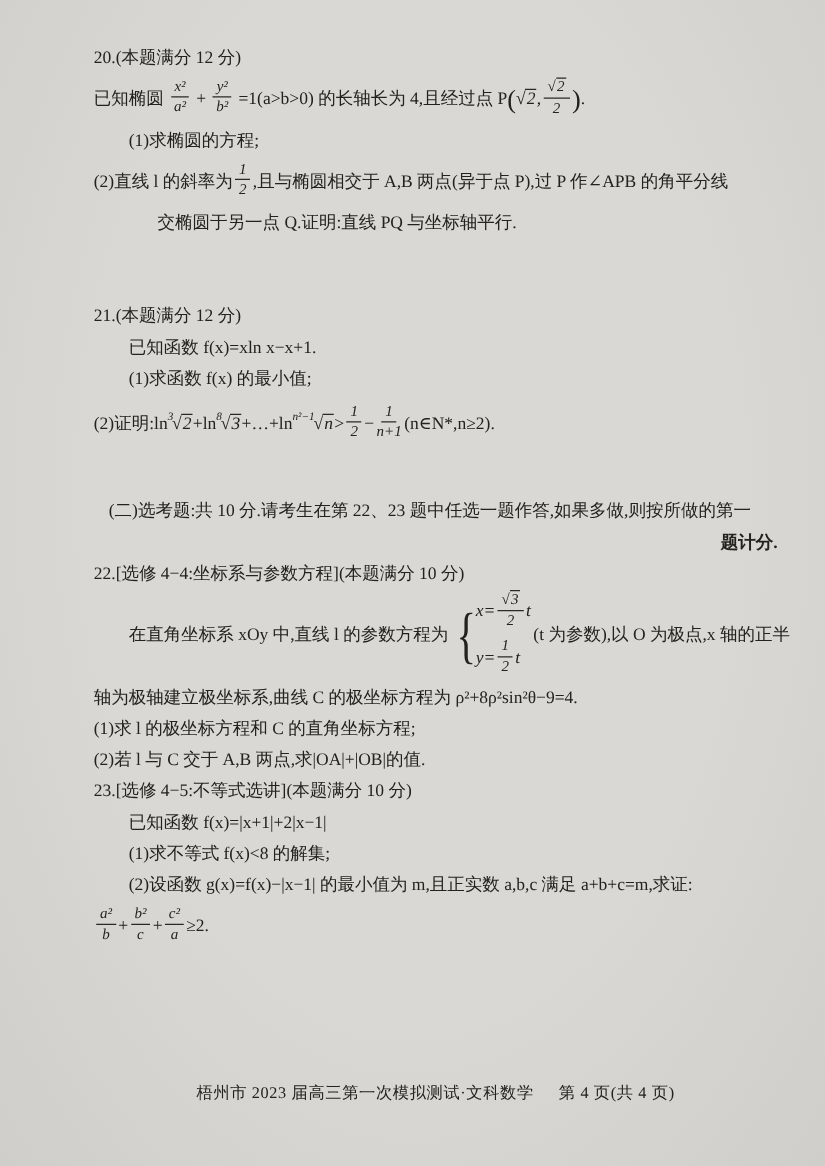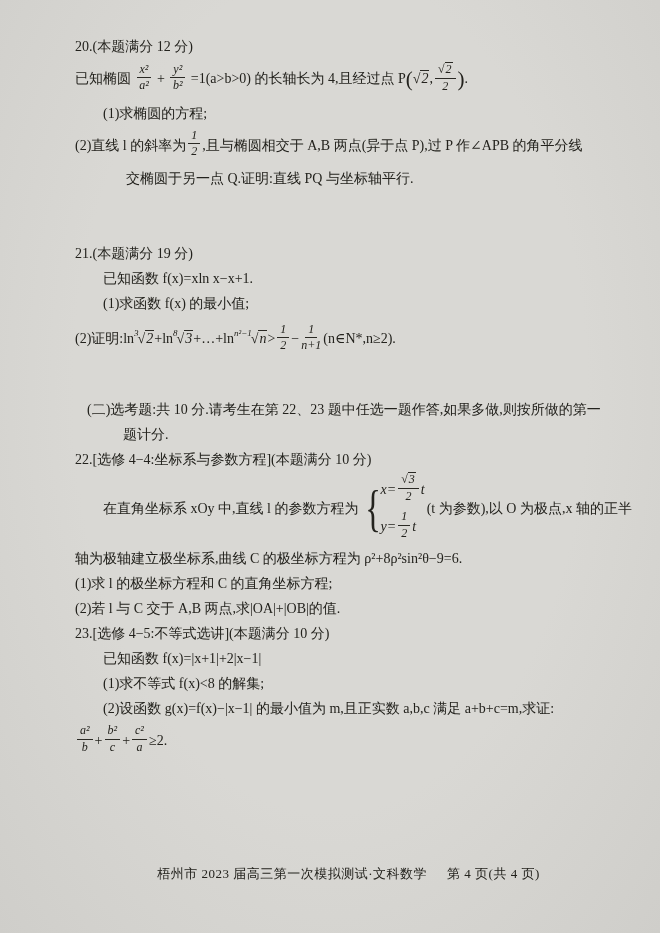--- a/index.html
+++ b/index.html
@@ -11,21 +11,21 @@
   }
   .sheet { padding:34px 38px 0 75px; }
   .line { line-height:25px; white-space:nowrap; }
   .body-line { margin-left:28px; }
   .cont-line { margin-left:51px; }
   .tallline { margin:5px 0; }
   .qblock { margin:0; }
   #q21 { margin-top:50px; }
   #sec2 { margin-top:42px; }
   #sec2 .intro1 { margin-left:12px; font-weight:normal; }
-  #sec2 .intro2 { margin-left:48px; font-weight:normal; }
+  #sec2 .intro2 { margin-left:35px; font-weight:bold;text-align:right; }
   #q23 { }
   .var { font-style:italic; }
   
   .frac {
     display:inline-flex; flex-direction:column; align-items:center;
     vertical-align:middle; line-height:1.15; font-size:12px;
     font-style:italic; margin:0 2px; transform:translateY(-2px);justify-content:center;
   }
   .frac .num { border-bottom:1.2px solid #2a2924; padding:0 3px 1px; display:inline-flex; align-items:flex-end; }
   .frac .den { padding-top:1px; }
@@ -75,21 +75,21 @@
     <div class="line body-line tallline">
       <span>(2)直线 l 的斜率为</span><span class="frac">
           <span class="num">1</span>
           <span class="den">2</span>
         </span><span>,且与椭圆相交于 A,B 两点(异于点 P),过 P 作∠APB 的角平分线</span>
     </div>
     <div class="line cont-line">交椭圆于另一点 Q.证明:直线 PQ 与坐标轴平行.</div>
   </section>
 
   <section class="qblock" id="q21">
-    <div class="line">21.(本题满分 19 分)</div>
+    <div class="line">21.(本题满分 12 分)</div>
     <div class="line body-line">已知函数 f(x)=xln x−x+1.</div>
     <div class="line body-line">(1)求函数 f(x) 的最小值;</div>
     <div class="line body-line tallline">
       <span>(2)证明:ln</span><span class="rad"><sup class="ridx">3</sup><span class="rsign">√</span><span class="rbody">2</span></span><span>+ln</span><span class="rad"><sup class="ridx">8</sup><span class="rsign">√</span><span class="rbody">3</span></span><span>+…+ln</span><span class="rad"><sup class="ridx">n²−1</sup><span class="rsign">√</span><span class="rbody">n</span></span><span>&gt;</span><span class="frac">
           <span class="num">1</span>
           <span class="den">2</span>
         </span><span>−</span><span class="frac">
           <span class="num">1</span>
           <span class="den">n+1</span>
         </span><span>(n∈N*,n≥2).</span>
@@ -124,21 +124,21 @@
               <span class="frac">
                 <span class="num">1</span>
                 <span class="den">2</span>
               </span>
               <span class="var">t</span>
             </span>
         </span>
       </span>
       <span>(t 为参数),以 O 为极点,x 轴的正半</span>
     </div>
-    <div class="line">轴为极轴建立极坐标系,曲线 C 的极坐标方程为 ρ²+8ρ²sin²θ−9=6.</div>
+    <div class="line">轴为极轴建立极坐标系,曲线 C 的极坐标方程为 ρ²+8ρ²sin²θ−9=4.</div>
     <div class="line">(1)求 l 的极坐标方程和 C 的直角坐标方程;</div>
     <div class="line">(2)若 l 与 C 交于 A,B 两点,求|OA|+|OB|的值.</div>
   </section>
 
   <section class="qblock" id="q23">
     <div class="line">23.[选修 4−5:不等式选讲](本题满分 10 分)</div>
     <div class="line body-line">已知函数 f(x)=|x+1|+2|x−1|</div>
     <div class="line body-line">(1)求不等式 f(x)&lt;8 的解集;</div>
     <div class="line body-line">(2)设函数 g(x)=f(x)−|x−1| 的最小值为 m,且正实数 a,b,c 满足 a+b+c=m,求证:</div>
     <div class="line cont-line tallline">

